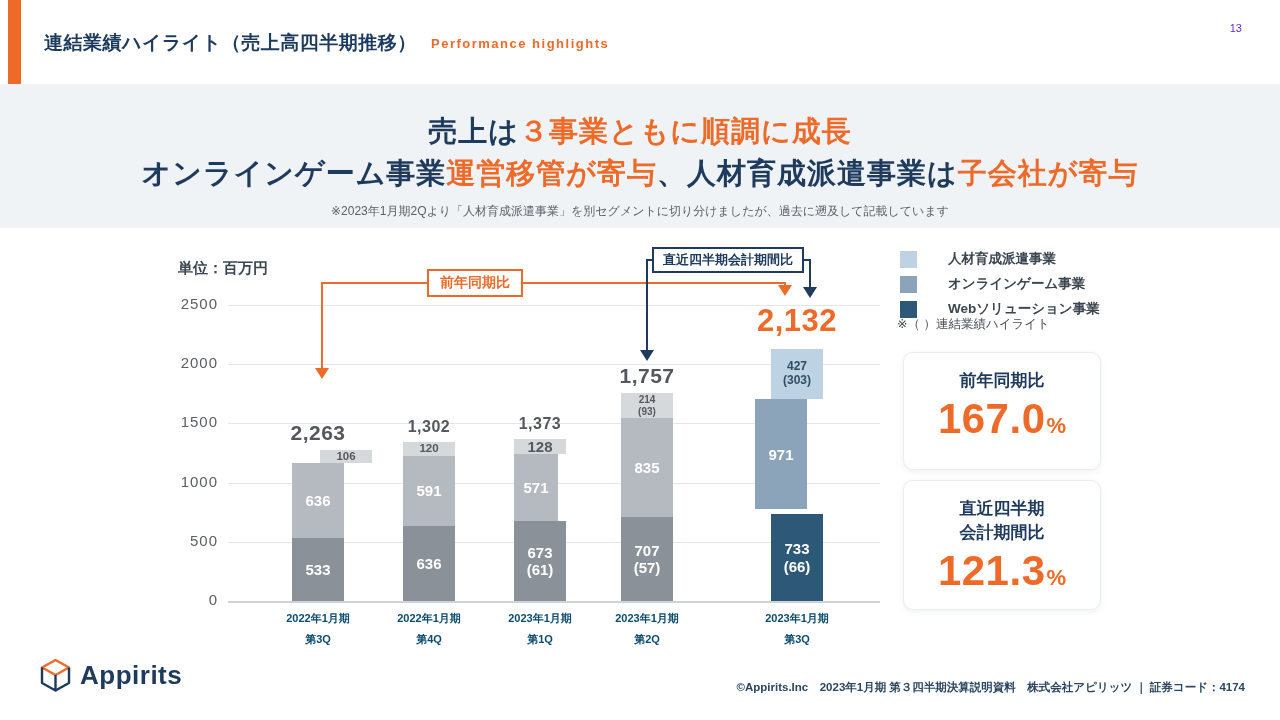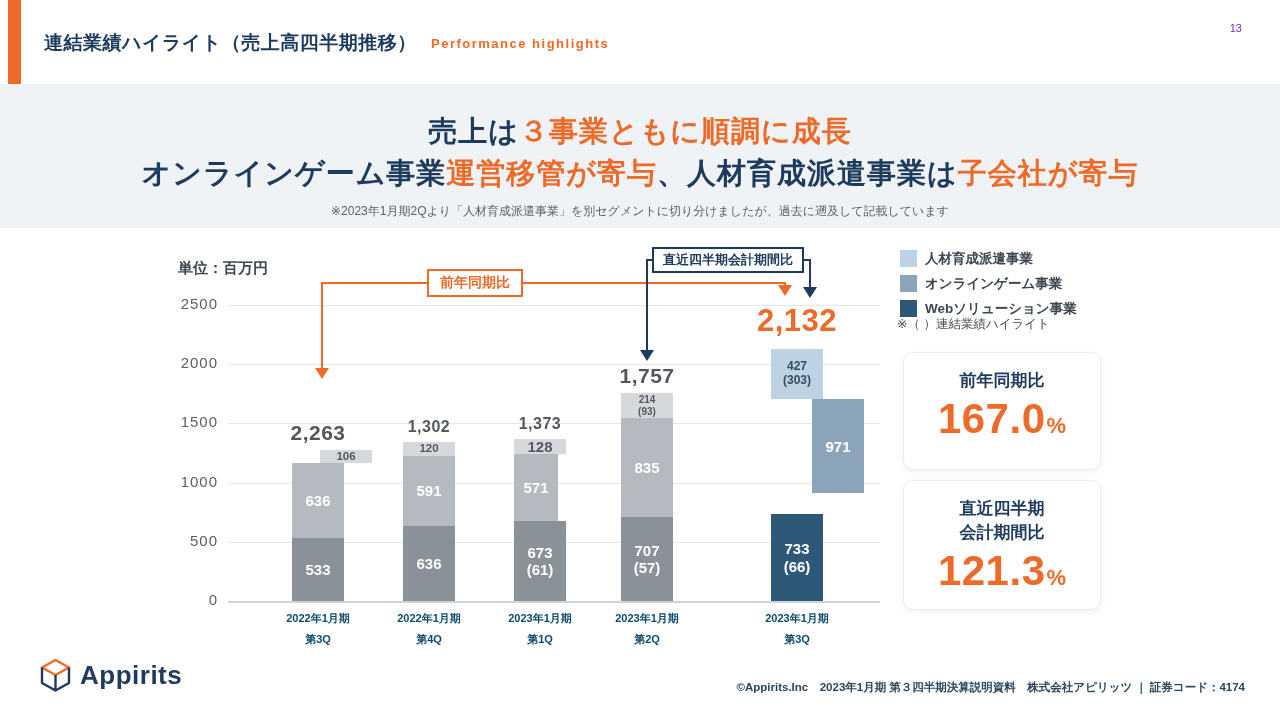--- a/index.html
+++ b/index.html
@@ -35,21 +35,21 @@
   .xlabel{position:absolute;width:160px;text-align:center;font-size:11px;font-weight:700;color:#0c4a6e;line-height:21px;}
 
   
   .anno-svg{position:absolute;left:0;top:0;width:1280px;height:720px;pointer-events:none;}
   .anno-badge{position:absolute;background:#ffffff;font-weight:700;white-space:nowrap;transform:translate(-50%,-50%);}
   .anno-badge.orange{left:475px;top:283px;border:2px solid #ed6a28;color:#ed6a28;font-size:14px;padding:3px 11px;}
   .anno-badge.navy{left:728px;top:260px;border:2px solid #1e3a5c;color:#1e3a5c;font-size:13px;padding:2px 9px;}
 
   
   .legend{position:absolute;left:900px;top:250px;}
-  .legend-row{display:flex;align-items:flex-start;margin-bottom:7px;}
+  .legend-row{display:flex;align-items:flex-end;margin-bottom:7px;gap:23px;}
   .legend-swatch{width:17px;height:17px;margin-right:8px;flex:0 0 auto;}
   .legend-label{font-size:13.5px;font-weight:700;color:#3b4650;}
   .legend-note{position:absolute;left:897px;top:316px;font-size:12.5px;color:#454c53;}
 
   .kpi-card{position:absolute;left:903px;width:196px;background:#ffffff;border:1px solid #e9edf0;
             border-radius:10px;box-shadow:0 2px 6px rgba(40,60,80,0.07);text-align:center;}
   .kpi-card.first{top:352px;height:116px;}
   .kpi-card.second{top:480px;height:128px;}
   .kpi-title{font-size:17px;font-weight:700;color:#1e3a5c;line-height:24px;margin-top:16px;}
   .kpi-value{margin-top:2px;color:#ed6a28;font-weight:800;}
@@ -147,21 +147,21 @@
         <div class="seg-label" style="color: rgb(85, 89, 95); font-size: 10px;">214<br>(93)</div>
       </div>
       <div class="total strong" style="left: 567px; top: 364.09px;">1,757</div>
       <div class="xlabel" style="left: 567px; top: 608px;">
         <div>2023年1月期</div>
         <div>第2Q</div>
       </div>
       <div class="seg" style="left: 771px; top: 514.213px; width: 52px; height: 86.7872px; background: rgb(45, 88, 120);">
         <div class="seg-label" style="color: rgb(255, 255, 255); font-size: 15px;">733<br>(66)</div>
       </div>
-      <div class="seg" style="left: 812px; top: 399.246px; width: 52px; height: 94px; background: rgb(139, 164, 186);">
+      <div class="seg" style="left: 755px; top: 399.246px; width: 52px; height: 110px; background: rgb(139, 164, 186);">
         <div class="seg-label" style="color: rgb(255, 255, 255); font-size: 15px;">971</div>
       </div>
       <div class="seg" style="left: 771px; top: 348.69px; width: 52px; height: 50.5568px; background: rgb(189, 210, 226);">
         <div class="seg-label" style="color: rgb(50, 76, 99); font-size: 12px;">427<br>(303)</div>
       </div>
       <div class="total accent" style="left: 717px; top: 302.69px;">2,132</div>
       <div class="xlabel" style="left: 717px; top: 608px;">
         <div>2023年1月期</div>
         <div>第3Q</div>
       </div>

